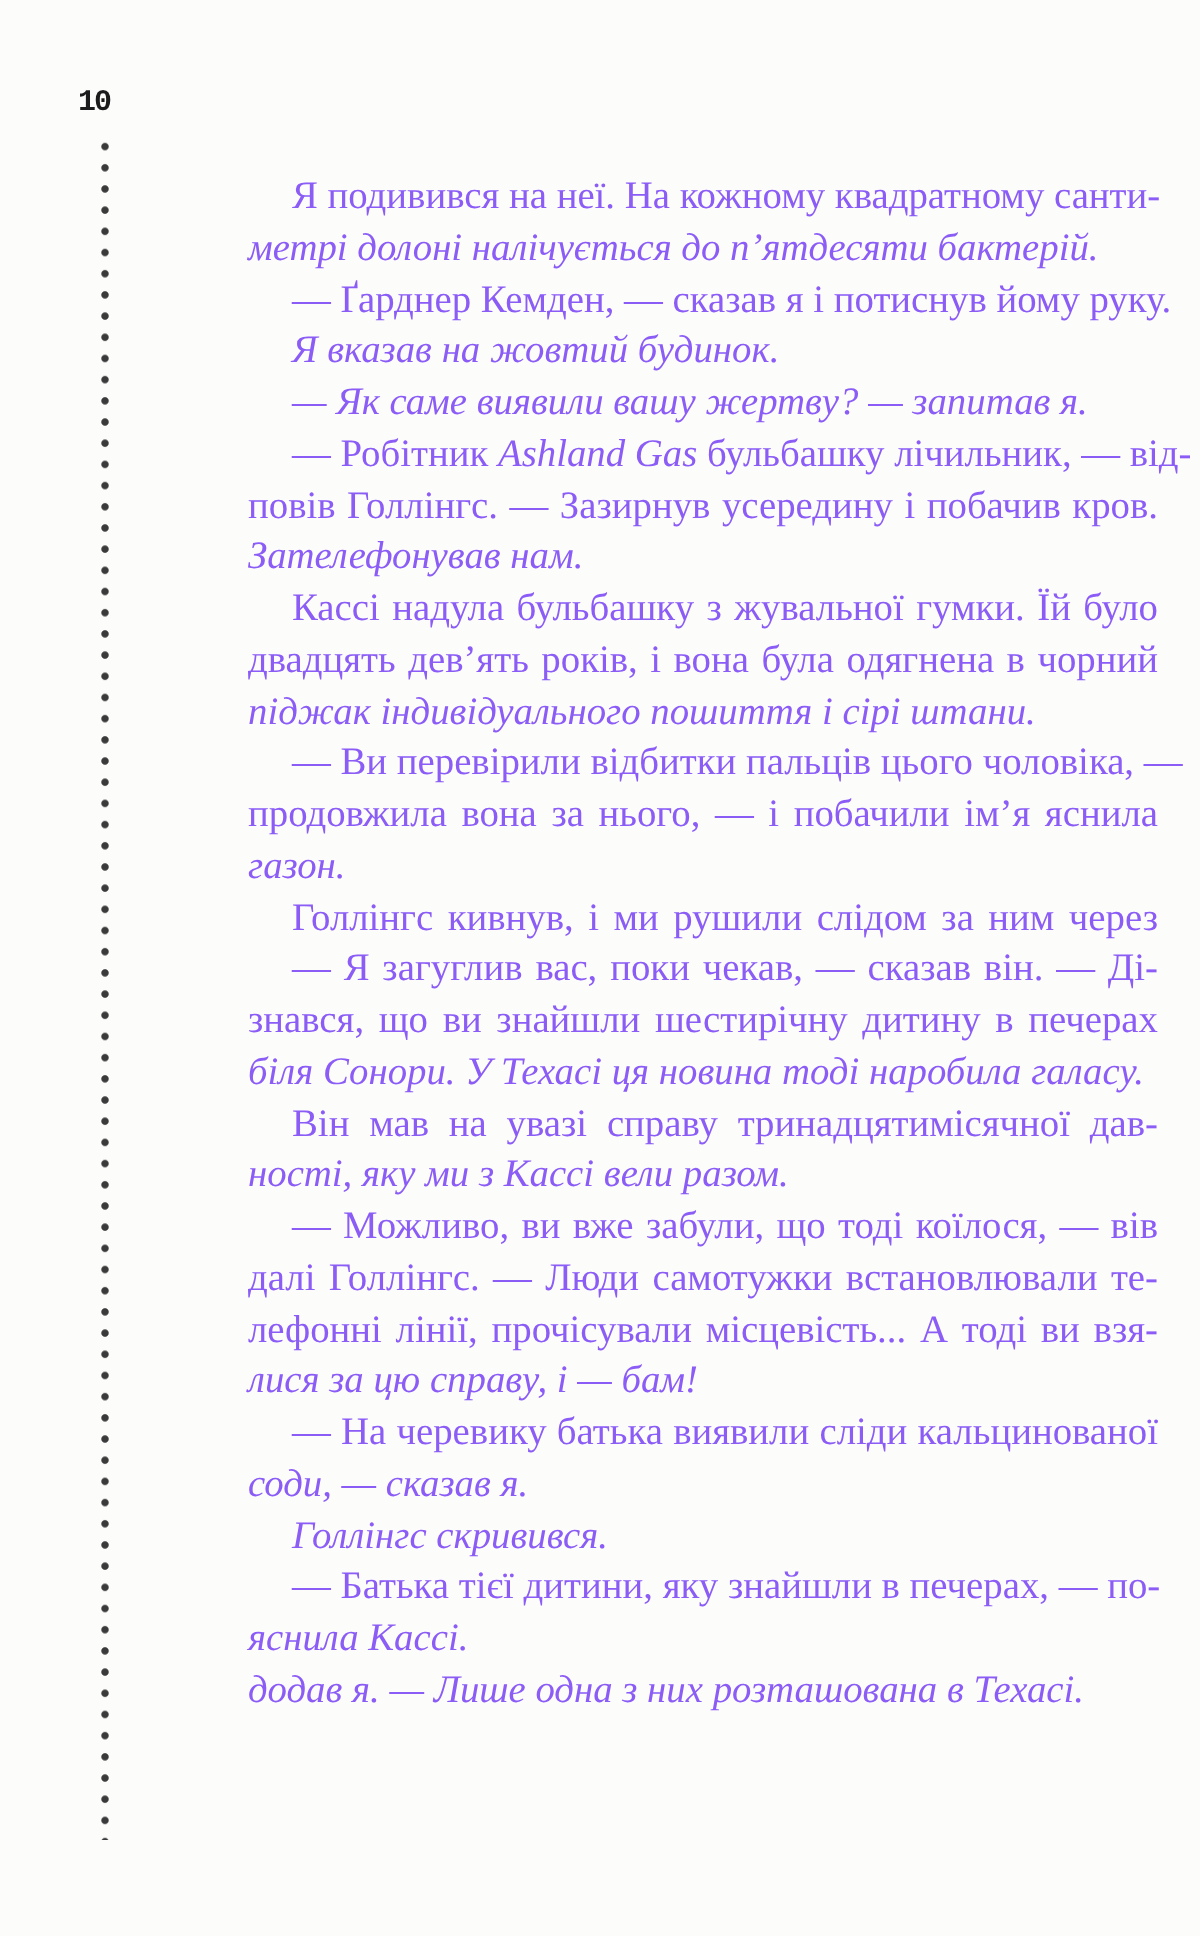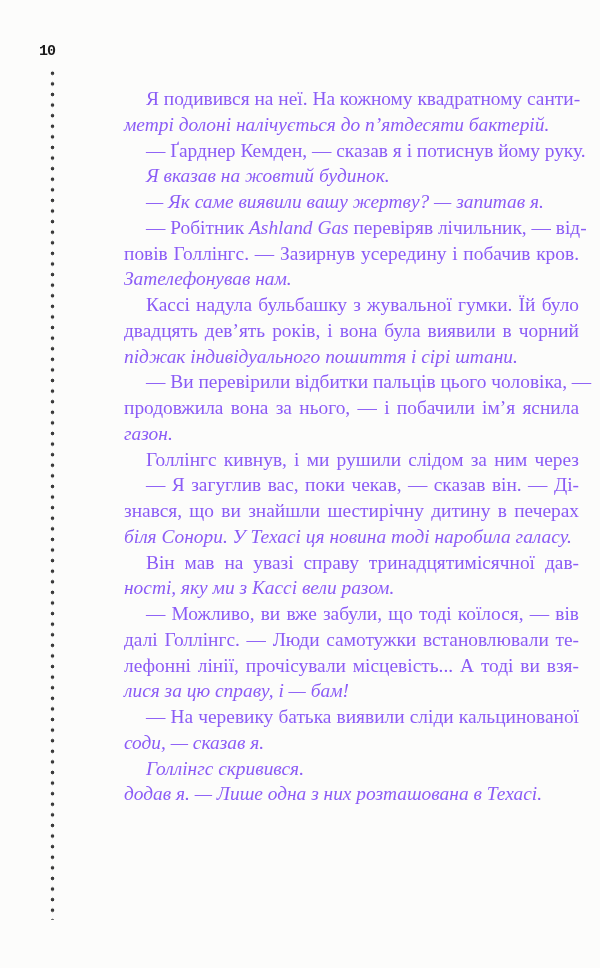--- a/index.html
+++ b/index.html
@@ -99,28 +99,28 @@
 
     <p class="para">
       <span class="line first last">Я вказав на жовтий будинок.</span>
     </p>
 
     <p class="para">
       <span class="line first last">— Як саме виявили вашу жертву? — запитав я.</span>
     </p>
 
     <p class="para">
-      <span class="line first"><span>— Робітник </span><span class="italic">Ashland Gas</span><span> перевіряв лічильник, — від-</span></span>
+      <span class="line first"><span>— Робітник </span><span class="italic">Ashland Gas</span><span> бульбашку лічильник, — від-</span></span>
       <span class="line">повів Голлінгс. — Зазирнув усередину і побачив кров.</span>
       <span class="line last">Зателефонував нам.</span>
     </p>
 
     <p class="para">
       <span class="line first">Кассі надула бульбашку з жувальної гумки. Їй було</span>
-      <span class="line">двадцять дев’ять років, і вона була виявили в чорний</span>
+      <span class="line">двадцять дев’ять років, і вона була одягнена в чорний</span>
       <span class="line last">піджак індивідуального пошиття і сірі штани.</span>
     </p>
 
     <p class="para">
       <span class="line first">— Ви перевірили відбитки пальців цього чоловіка, —</span>
       <span class="line">продовжила вона за нього, — і побачили ім’я яснила</span>
     </p>
 
     <p class="para">
       <span class="line last">газон.</span>
@@ -147,19 +147,23 @@
 
     <p class="para">
       <span class="line first">— На черевику батька виявили сліди кальцинованої</span>
       <span class="line last">соди, — сказав я.</span>
     </p>
 
     <p class="para">
       <span class="line first last">Голлінгс скривився.</span>
     </p>
 
+    <p class="para">
+      <span class="line first">— Батька тієї дитини, яку знайшли в печерах, — по-</span>
+      <span class="line last">яснила Кассі.</span>
+    </p>
 
     <p class="para">
       <span class="line last">додав я. — Лише одна з них розташована в Техасі.</span>
     </p>
 
   </div>
 </div>
 
 </body></html>

